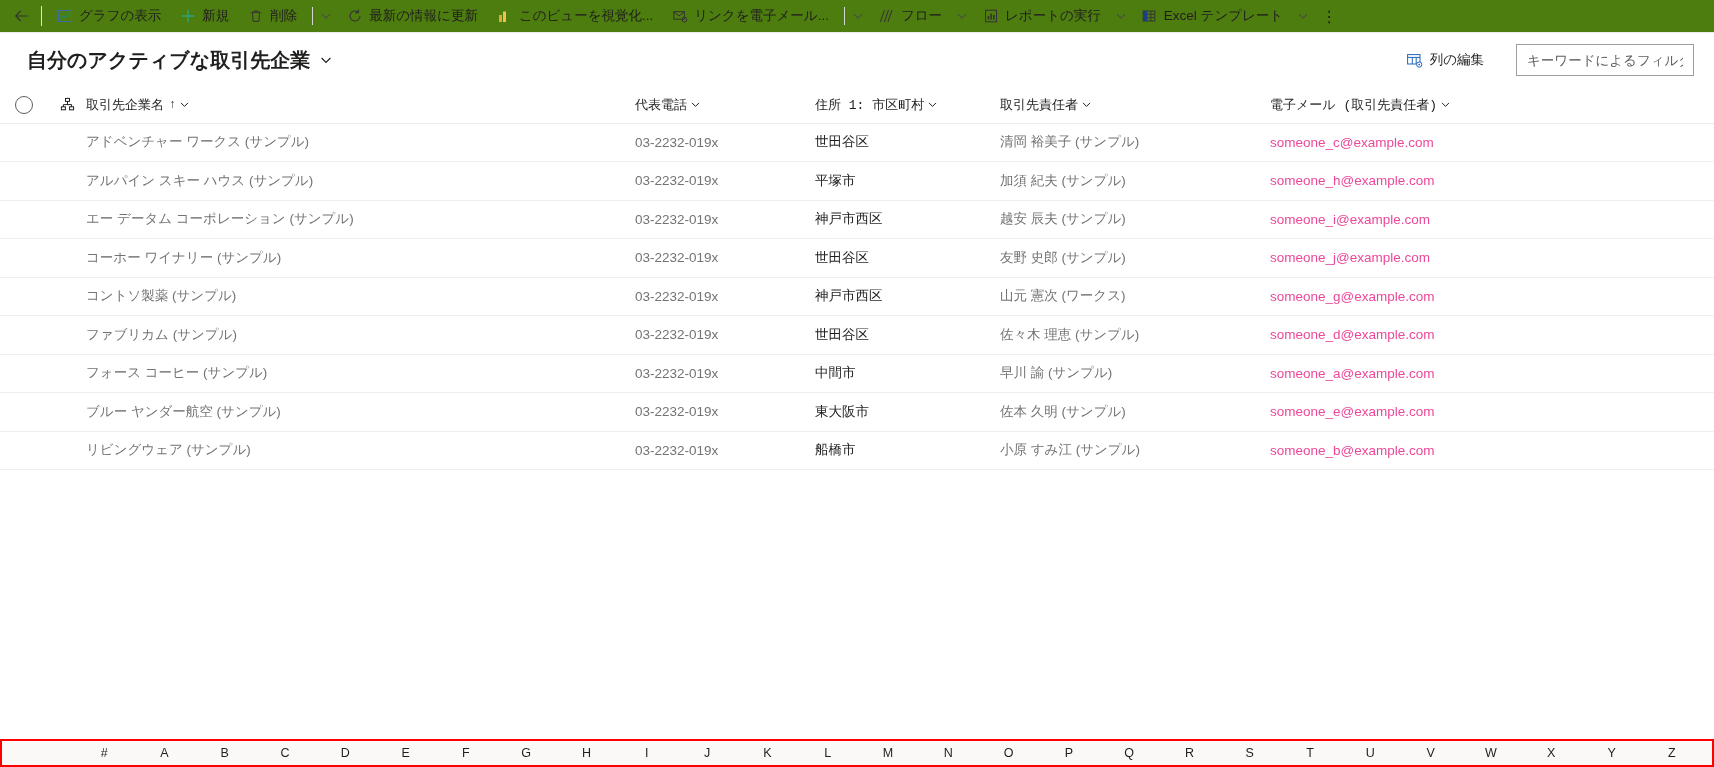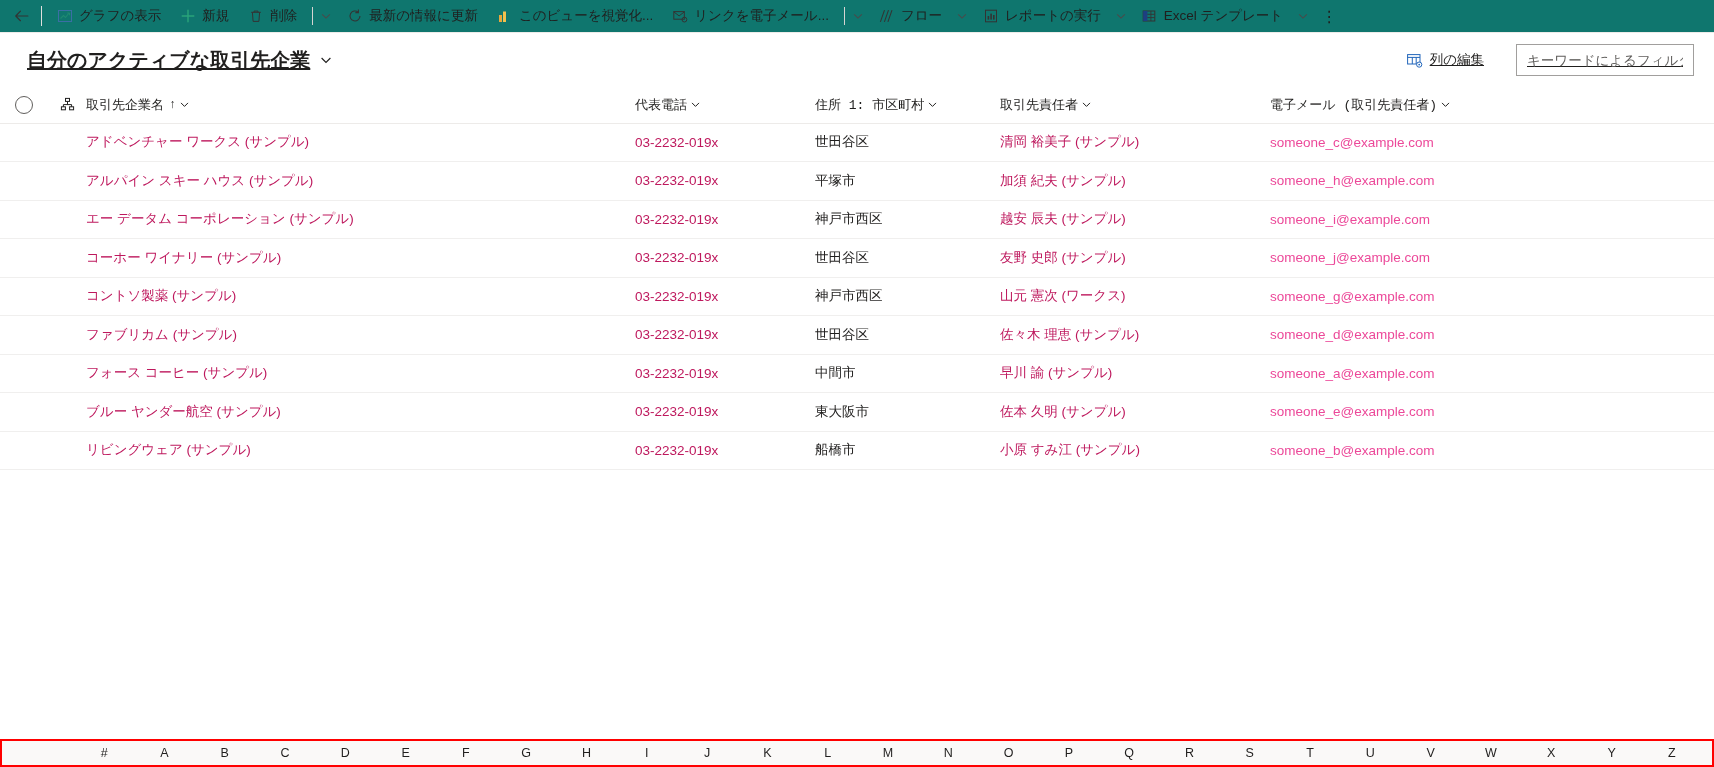--- a/index.html
+++ b/index.html
@@ -13,21 +13,21 @@
   }
   .app { width: 1714px; height: 767px; position: relative; display: flex; flex-direction: column; background:#fff; }
 
   
   .cmdbar {
     height: 33px;
     display: flex;
     align-items: center;
     padding: 0 0 0 6px;
     border-bottom: 1px solid #edebe9;
-    background: #0f766e;
+    background: #4d7c0f;
     flex: 0 0 33px;
     font-size: 13.5px;
     white-space: nowrap;
   }
   .cmd-back {
     width: 30px; height: 30px;
     display: flex; align-items: center; justify-content: center;
     color: #333; cursor: pointer;
   }
   .cmd-sep {
@@ -52,21 +52,20 @@
     cursor:pointer; letter-spacing:0; color:#201f1e; font-size:16px;
   }
 
   
   .viewbar {
     height: 54px;
     display: flex; align-items: center;
     padding: 0 20px 0 27px;
     flex: 0 0 54px;
     background: #fff;
-    text-decoration: underline;
   }
   .view-title-wrap { display:flex; align-items:center; gap:9px; cursor:pointer; }
   .view-title {
     font-size: 20px; font-weight: 600; color: #201f1e; line-height: 1;
   }
   .view-title-caret { color:#201f1e; display:flex; align-items:center; }
   .viewbar-spacer { flex: 1 1 auto; }
   .view-action {
     display:flex; align-items:center; gap:7px;
     padding: 0 10px; height: 32px; cursor:pointer; color:#201f1e;
@@ -114,21 +113,21 @@
 
   .check-circle {
     width: 18px; height: 18px; border: 1px solid #605e5c; border-radius: 50%;
     margin: 0 auto; cursor: pointer; background: #fff;
   }
   .hier-icon { display:flex; align-items:center; justify-content:center; color:#201f1e; }
 
   tbody tr { height: 38.5px; border-bottom: 1px solid #f0efee; }
   tbody td { font-size: 13.5px; padding-left: 10px; color:#201f1e; white-space: nowrap; }
   td.cell-check, td.cell-hier { padding-left: 0; }
-  .link { color: #be185d; cursor: pointer; }
+  .link { color: #737373; cursor: pointer; }
   .email-link { color: #ec4899; cursor:pointer; }
 
   
   .footer {
     height: 40px; flex: 0 0 40px;
     display: flex; align-items: center;
     padding: 0 22px 0 27px;
     font-size: 12.5px; color: #201f1e;
     background: #fff;
   }

